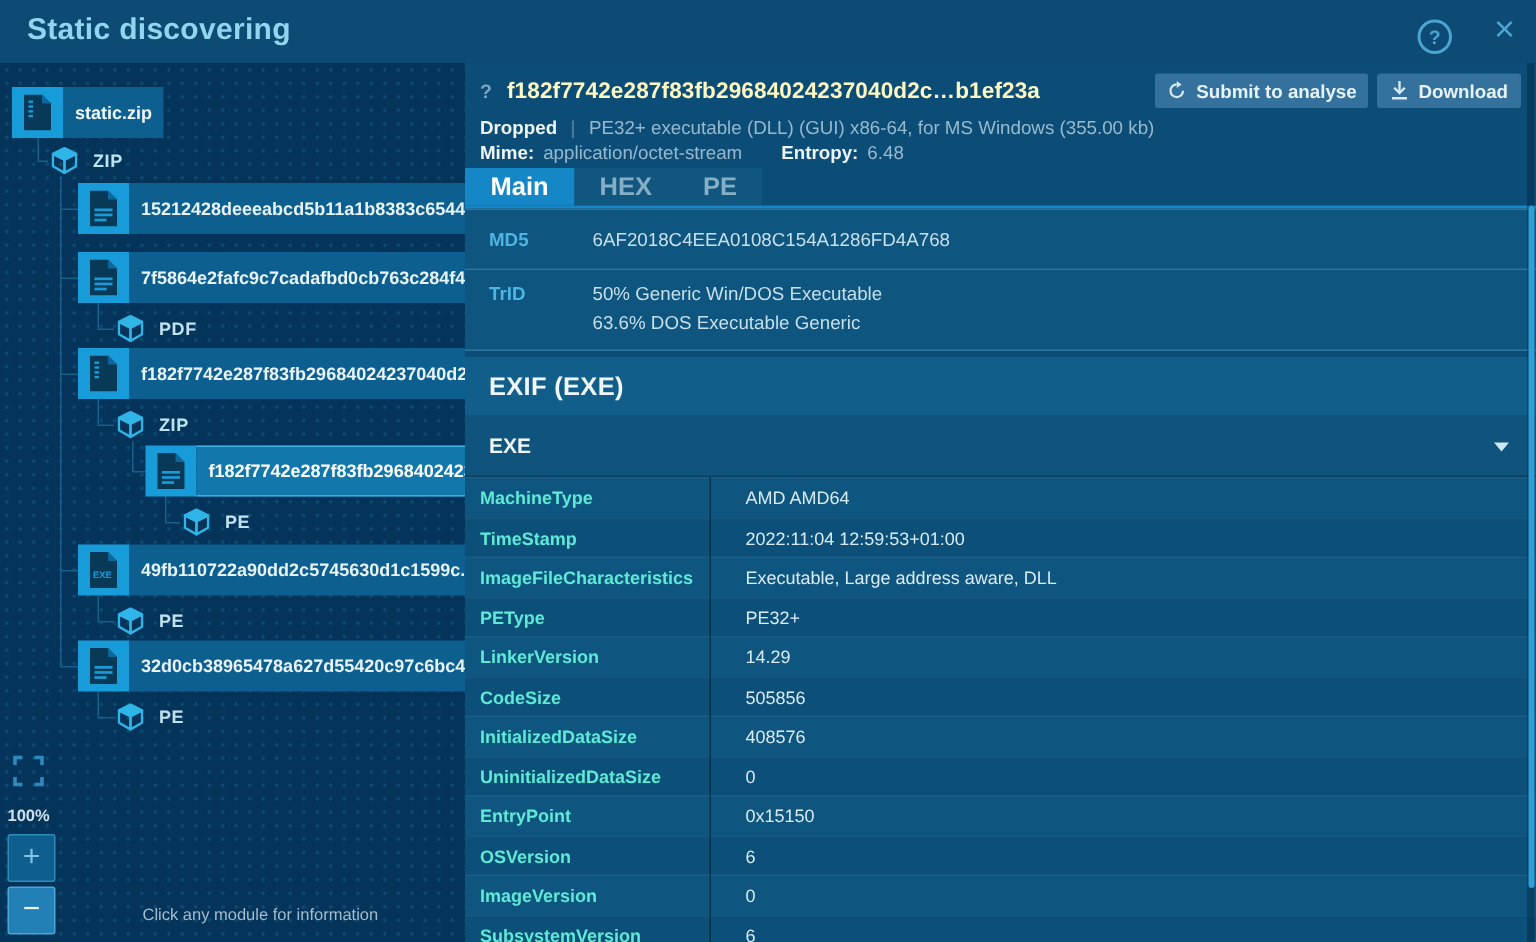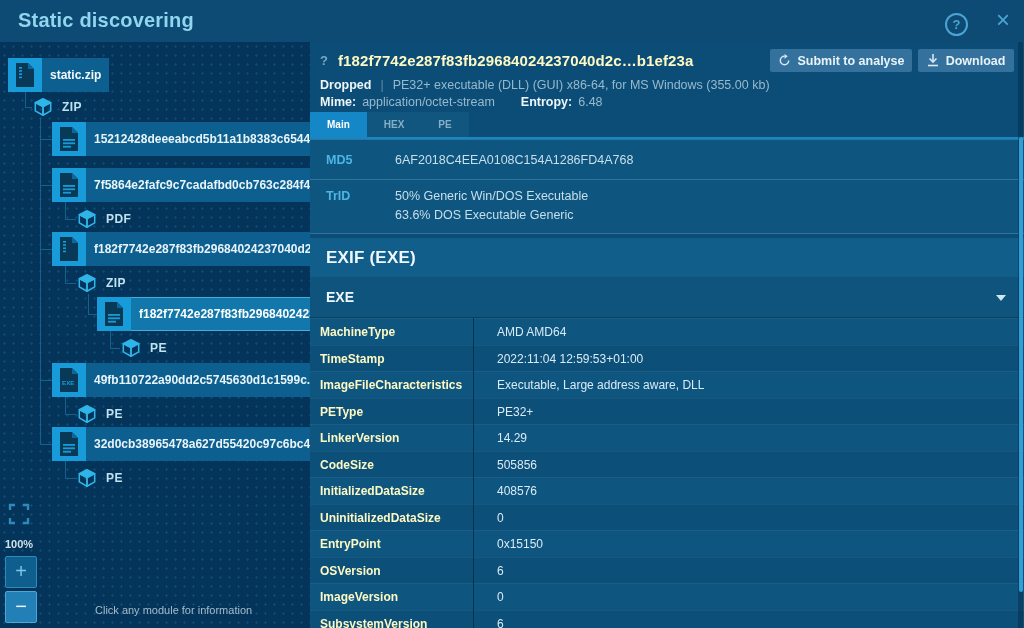--- a/index.html
+++ b/index.html
@@ -46,21 +46,21 @@
   #submit-btn{left:460px;width:142px;}
   #download-btn{left:608px;width:96px;}
   .meta1{position:absolute;left:10px;top:36px;display:flex;align-items:center;gap:9px;font-size:12.5px;}
   .meta2{position:absolute;left:10px;top:53px;display:flex;align-items:center;gap:6px;font-size:12.5px;}
   .meta-b{color:#eef6fa;font-weight:bold;}
   .meta-v{color:#97b9cd;}
   .meta-sep{color:#5d88a4;}
   .meta-gap{width:14px;}
   
   #tabs{position:absolute;left:0;top:70px;height:25px;display:flex;}
-  .tab{height:25px;padding:0 17px;display:flex;align-items:center;font-size:10px;font-weight:600;
+  .tab{height:25px;padding:0 17px;display:flex;align-items:center;font-size:17px;font-weight:600;
        color:#86aec6;background:#11567e;cursor:pointer;}
   .tab.active{background:#1586c6;color:#ffffff;font-weight:bold;}
   #tabline{position:absolute;left:0;top:95px;width:714px;height:2px;background:#1586c6;}
   
   .inforow{position:absolute;left:0;width:714px;background:#0e567f;
            border-top:1px solid rgba(130,195,230,.28);box-sizing:border-box;}
   #md5-row{top:97px;height:40px;display:flex;align-items:center;}
   #trid-row{top:137px;height:55px;border-bottom:1px solid rgba(130,195,230,.28);}
   .row-key{color:#4db5e3;font-size:12.5px;font-weight:bold;width:69px;margin-left:16px;flex:none;}
   .row-val{color:#c8dfec;font-size:12.5px;}
@@ -73,21 +73,21 @@
   #exe-group{position:absolute;left:0;top:235px;width:714px;height:41px;background:#0f547d;
              display:flex;align-items:center;cursor:pointer;border-bottom:1px solid rgba(0,0,0,.25);box-sizing:border-box;}
   #exe-group span{color:#eef6fa;font-size:14px;font-weight:bold;margin-left:16px;}
   .caret{position:absolute;right:18px;top:18px;width:0;height:0;
          border-left:5px solid transparent;border-right:5px solid transparent;border-top:6px solid #cfe6f3;}
   
   .exrow{position:absolute;left:0;width:714px;height:27px;display:flex;align-items:center;box-sizing:border-box;
          border-top:1px solid rgba(255,255,255,.05);}
   .exrow.even{background:#0e5580;}
   .exrow.odd{background:#0c4f78;}
-  .exkey{width:163px;flex:none;margin-left:10px;color:#fef9c3;font-size:12px;font-weight:bold;}
+  .exkey{width:163px;flex:none;margin-left:10px;color:#5eead4;font-size:12px;font-weight:bold;}
   .exval{margin-left:14px;color:#d9ebf5;font-size:12px;}
   #col-divider{position:absolute;left:163px;top:276px;width:1px;height:310px;background:rgba(5,42,68,.8);z-index:5;}
   
   #scroll-track{position:absolute;right:1px;top:0;width:5px;height:586px;background:rgba(5,40,66,.45);}
   #scroll-thumb{position:absolute;right:1px;top:95px;width:4px;height:455px;background:#2f9fd6;border-radius:2px;cursor:pointer;}
   svg{display:block;}
 </style>
 </head>
 <body>
 

